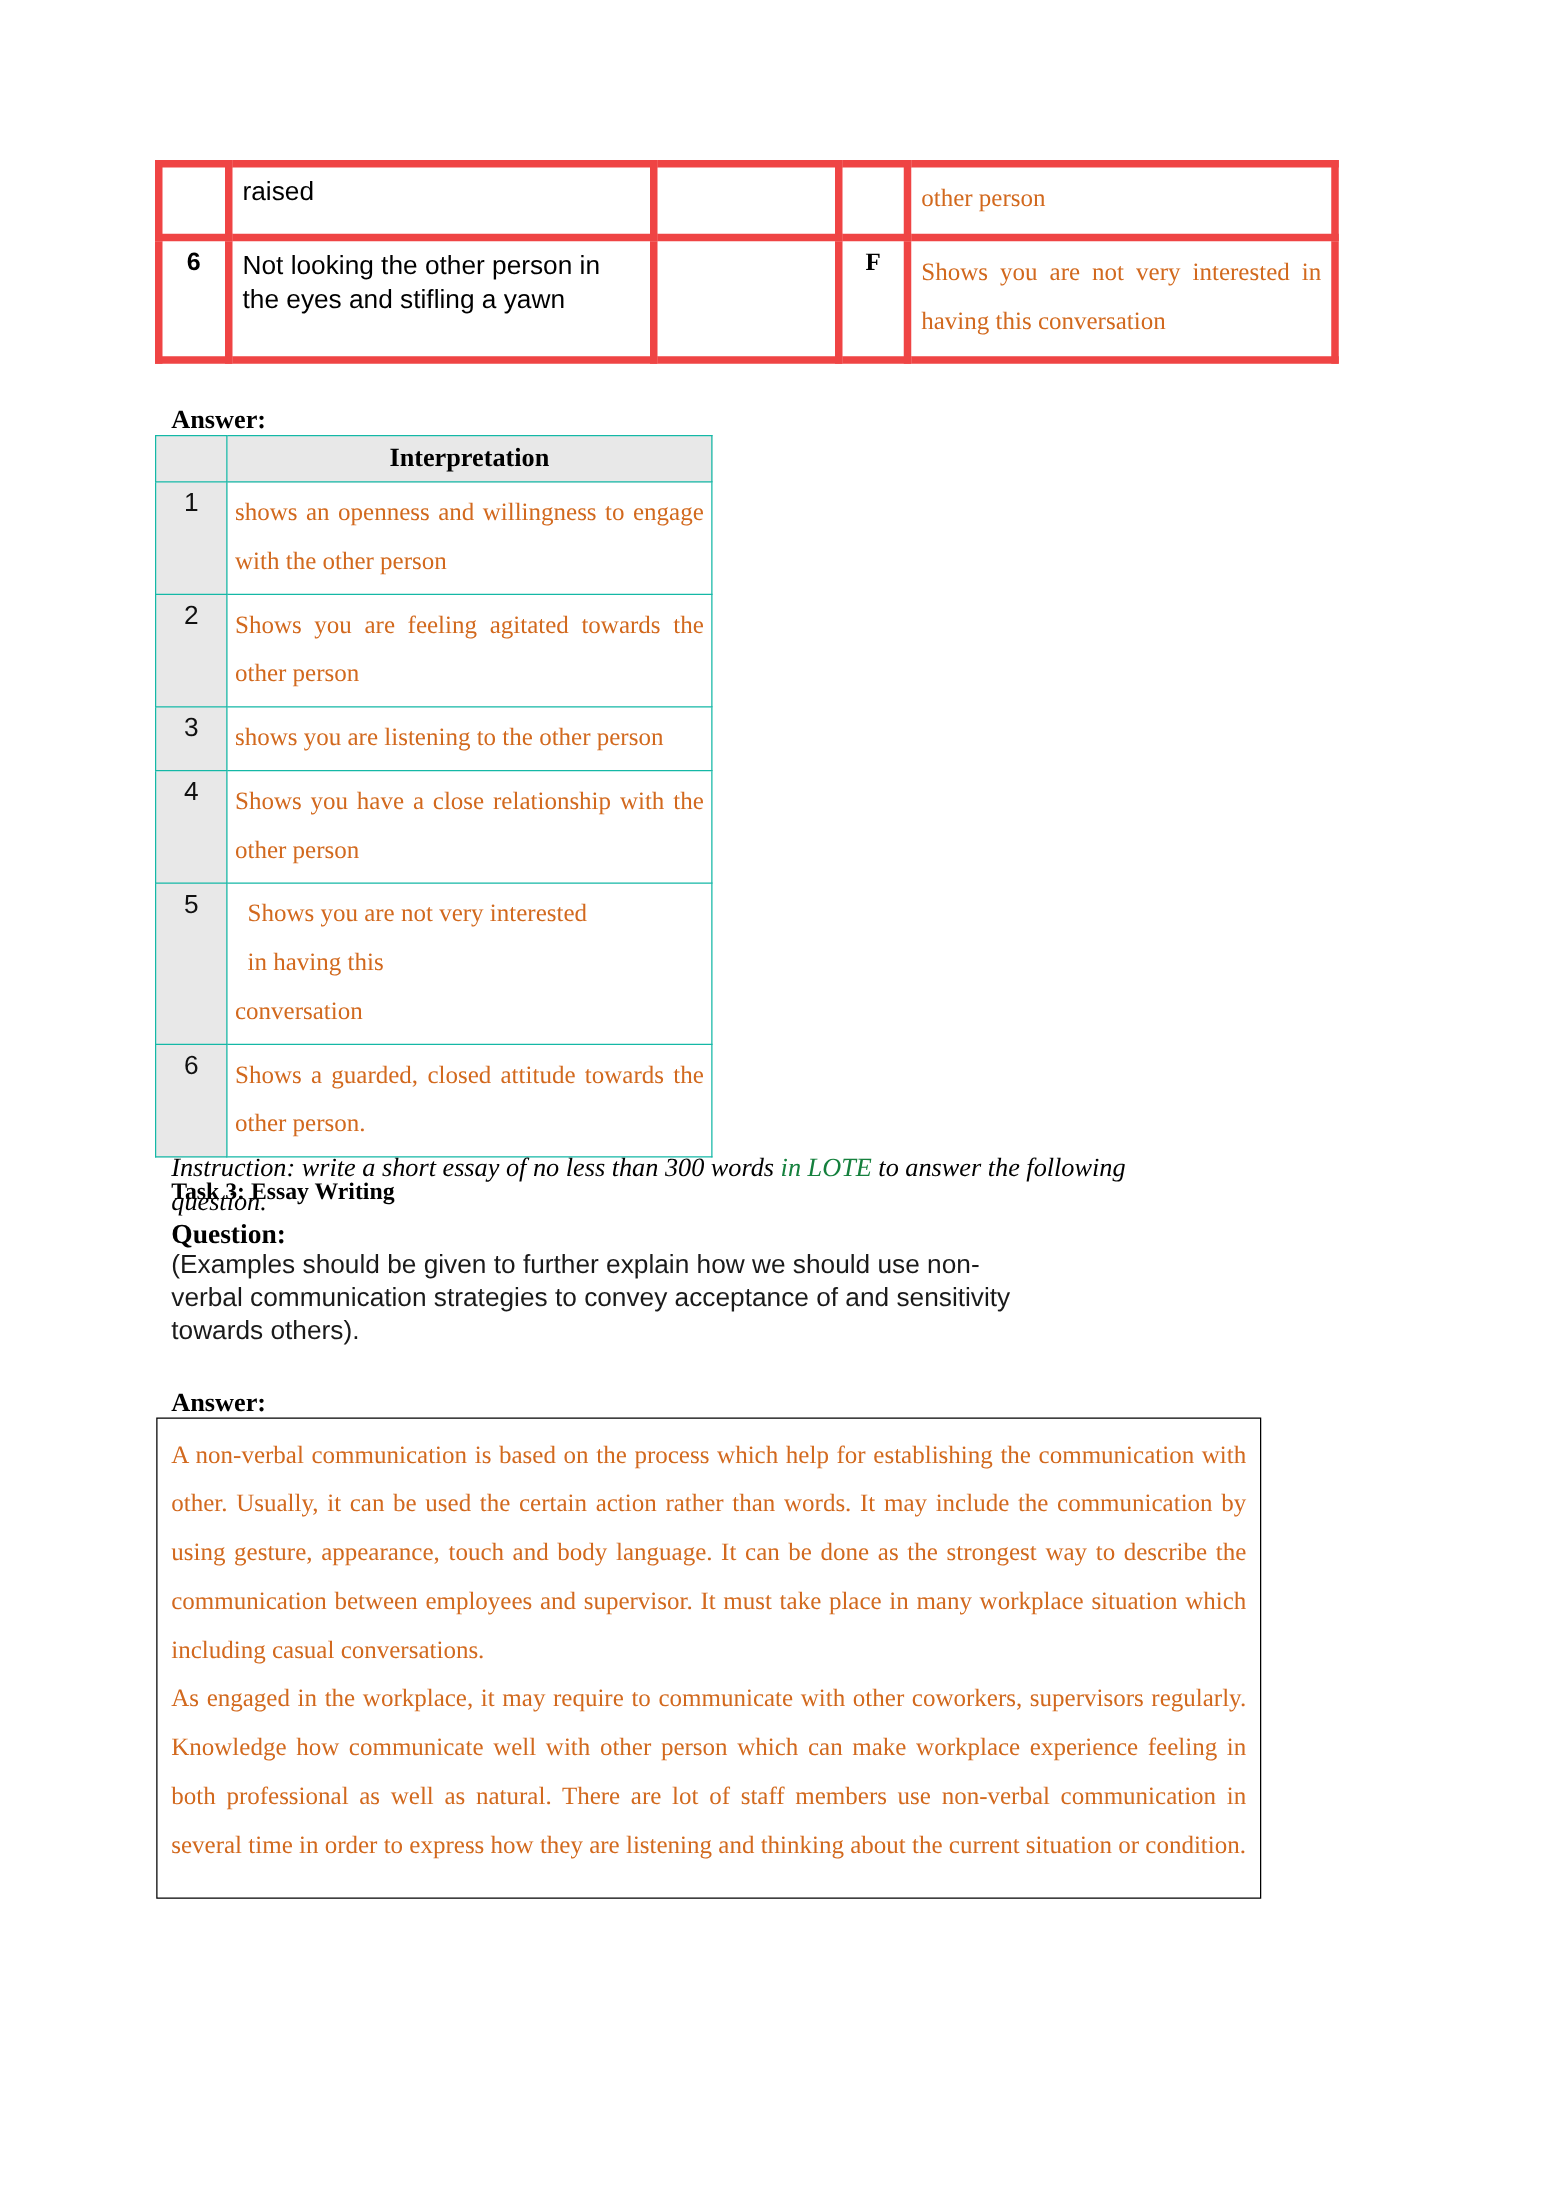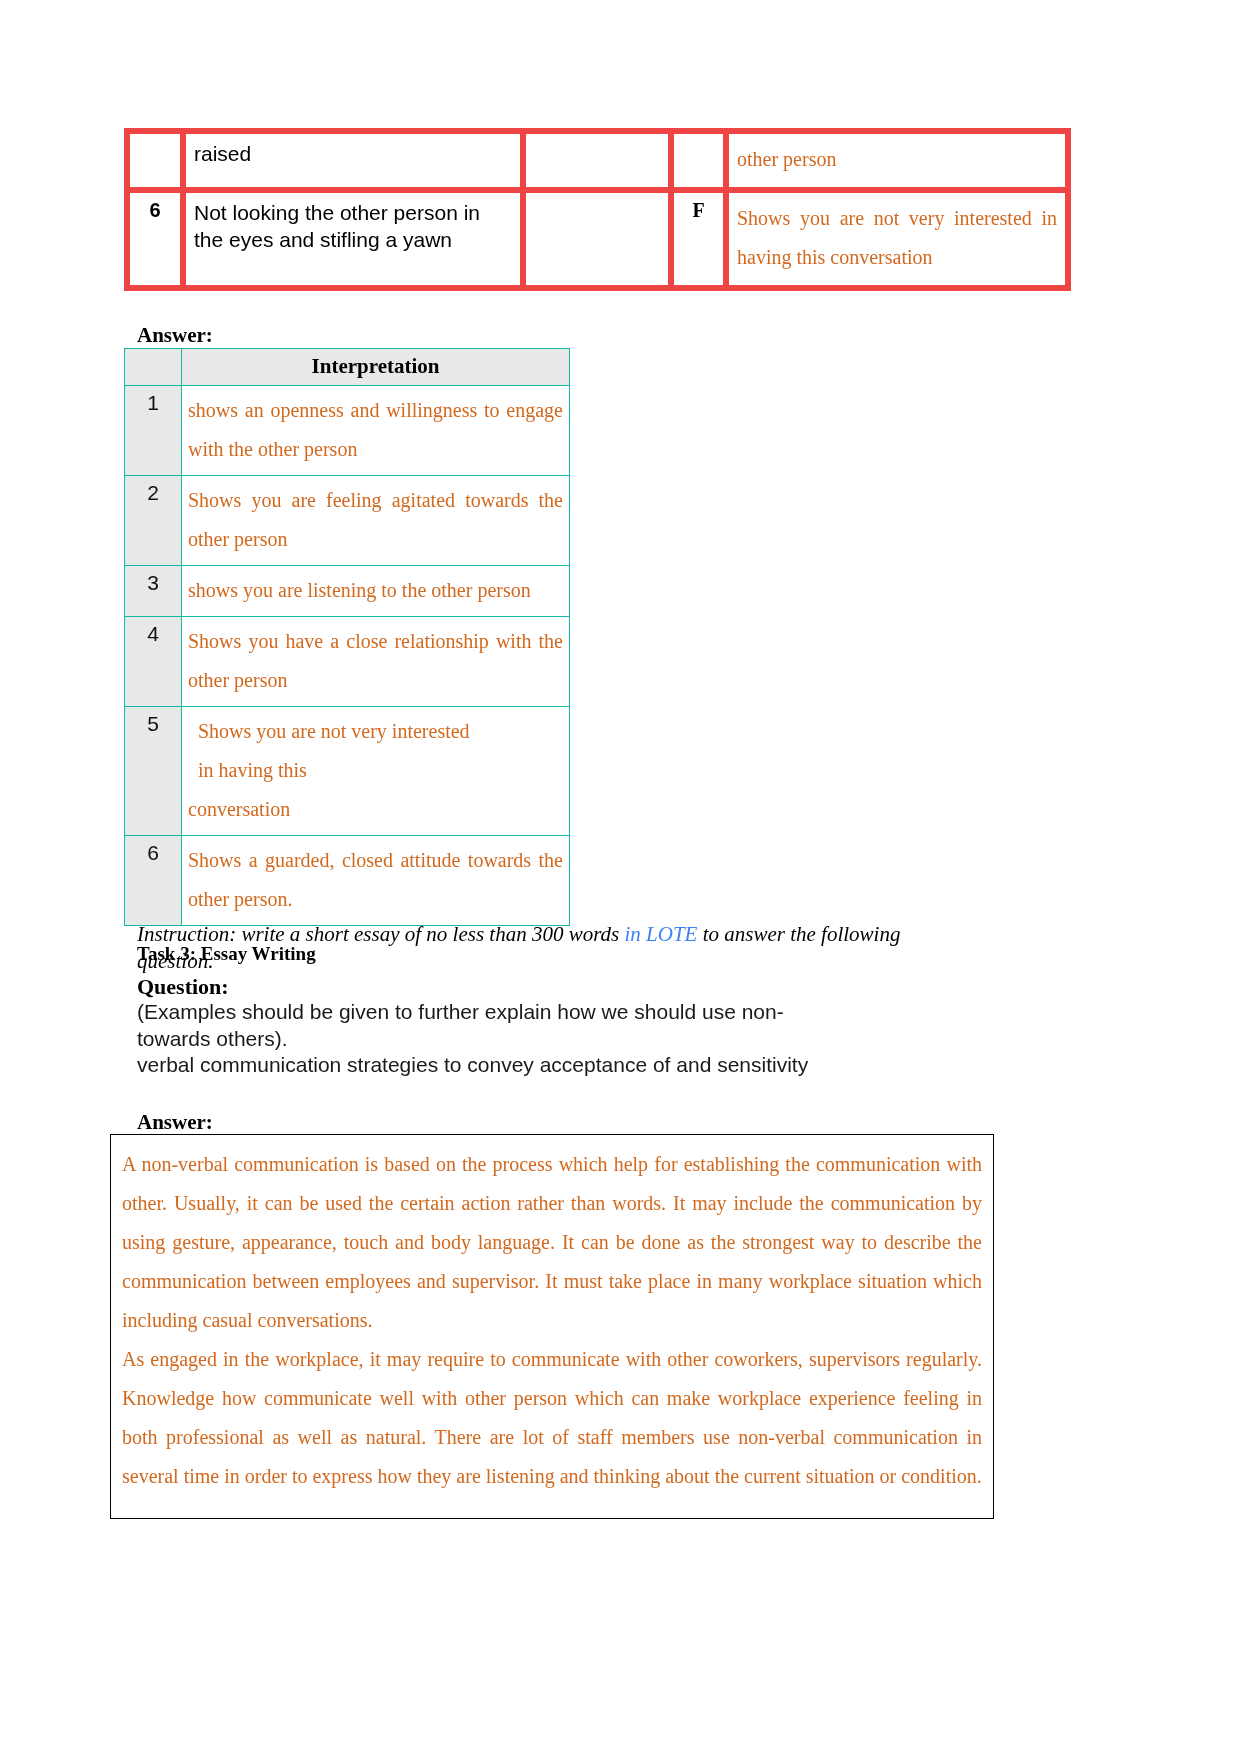--- a/index.html
+++ b/index.html
@@ -143,21 +143,21 @@
     left: 137px;
     top: 921px;
     width: 832px;
     font-family: "Liberation Serif", serif;
     font-style: italic;
     font-size: 21px;
     line-height: 1.30;
     color: #000000;
   }
   .instruction .lote {
-    color: #3b82f6;
+    color: #15803d;
   }
   .question-label {
     position: absolute;
     left: 137px;
     top: 974px;
     font-family: "Liberation Serif", serif;
     font-weight: bold;
     font-size: 22px;
     color: #000000;
   }
@@ -169,21 +169,21 @@
     font-family: "Liberation Sans", sans-serif;
     font-size: 21px;
     line-height: 1.27;
     color: #1a1a1a;
   }
   .question-body .q-line { display: block; }
 
   
   .essay-box {
     position: absolute;
-    left: 110px;
+    left: 125px;
     top: 1134px;
     width: 884px;
     min-height: 385px;
     border: 1px solid #000000;
     box-sizing: border-box;
     padding: 10px 11px 12px 11px;
     background: #ffffff;
   }
   .essay-p {
     margin: 0;
@@ -268,22 +268,22 @@
   <div class="task-heading">Task 3: Essay Writing</div>
 
   <div class="instruction">
     <span>Instruction: write a short essay of no less than 300 words </span><span class="lote">in LOTE</span><span> to answer the following question.</span>
   </div>
 
   <div class="question-label">Question:</div>
 
   <div class="question-body">
     <span class="q-line">(Examples should be given to further explain how we should use non-</span>
+    <span class="q-line">verbal communication strategies to convey acceptance of and sensitivity</span>
     <span class="q-line">towards others).</span>
-    <span class="q-line">verbal communication strategies to convey acceptance of and sensitivity</span>
   </div>
 
   <div class="answer-label" id="answer-label-2">Answer:</div>
 
   <div class="essay-box">
     <p class="essay-p">A non-verbal communication is based on the process which help for establishing the communication with other. Usually, it can be used the certain action rather than words. It may include the communication by using gesture, appearance, touch and body language. It can be done as the strongest way to describe the communication between employees and supervisor. It must take place in many workplace situation which including casual conversations.</p>
     <p class="essay-p">As engaged in the workplace, it may require to communicate with other coworkers, supervisors regularly. Knowledge how communicate well with other person which can make workplace experience feeling in both professional as well as natural. There are lot of staff members use non-verbal communication in several time in order to express how they are listening and thinking about the current situation or condition.</p>
   </div>
 
 </div>

